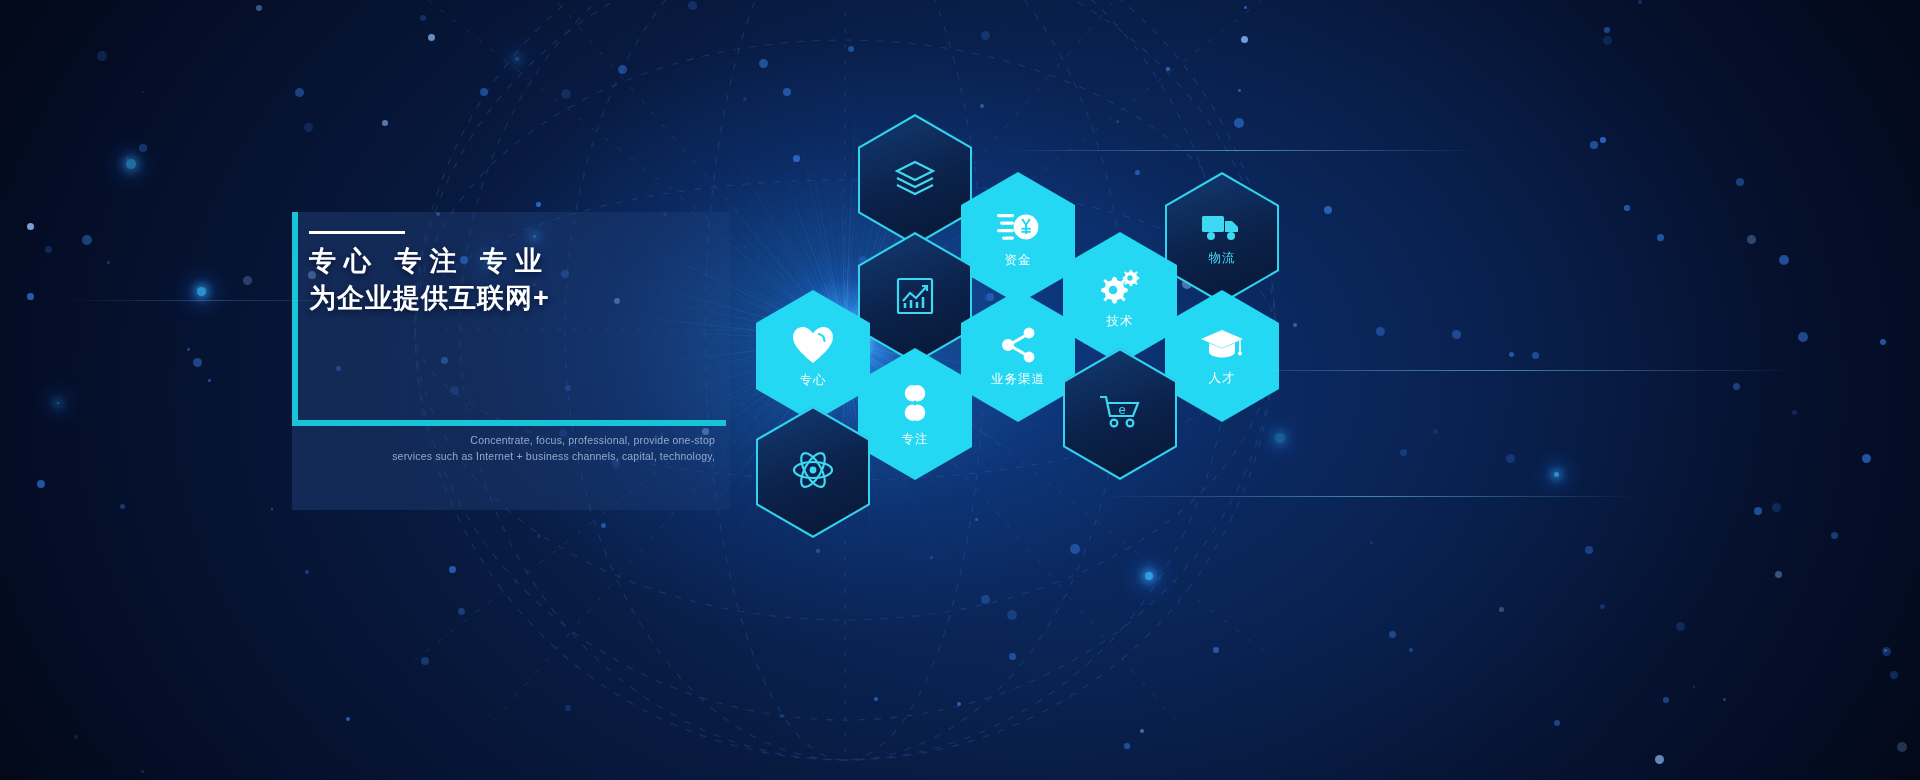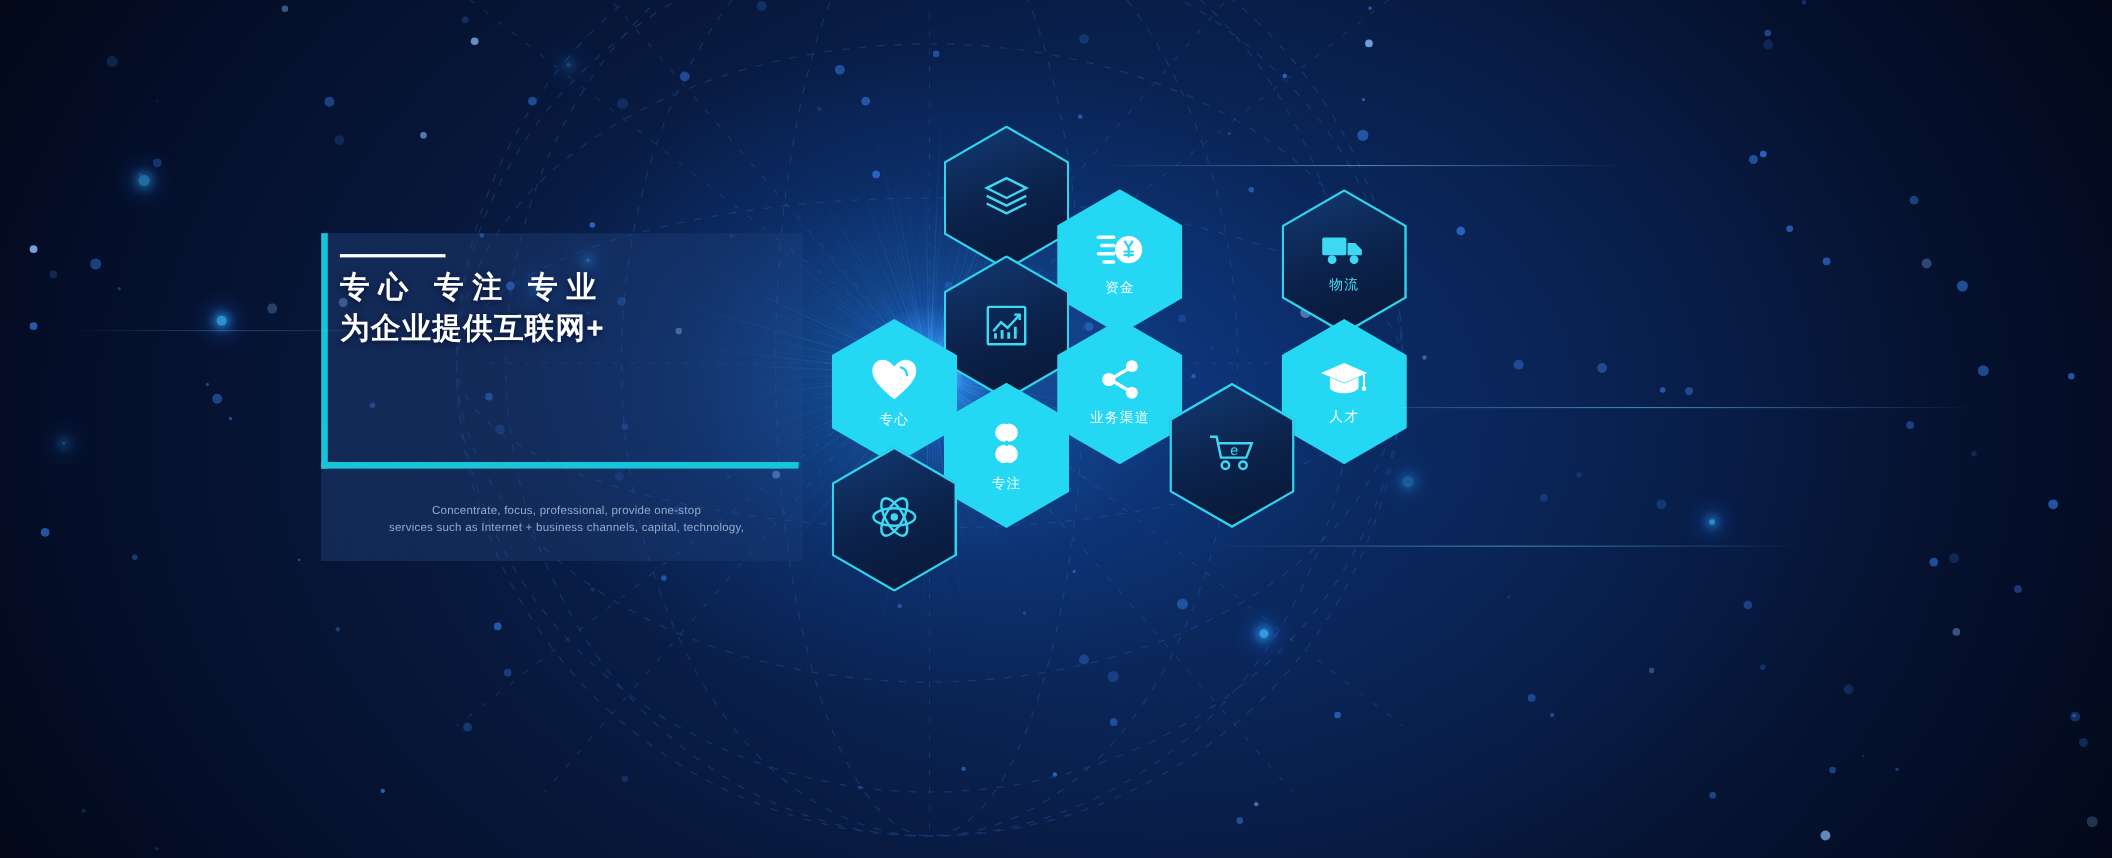--- a/index.html
+++ b/index.html
@@ -36,22 +36,22 @@
   .panel-barL{position:absolute;left:292px;top:212px;width:6px;height:214px;background:#17c4d8;}
   .panel-barB{position:absolute;left:292px;top:420px;width:434px;height:6px;background:#17c4d8;}
 
   .rule{position:absolute;left:309px;top:231px;width:96px;height:3px;background:#ffffff;}
 
   .headline{position:absolute;left:309px;top:243px;width:470px;color:#ffffff;
      font-size:27px;line-height:37px;font-weight:bold;letter-spacing:1px;
      text-shadow:0 2px 6px rgba(0,10,40,.75);white-space:nowrap;}
   .headline .l1{letter-spacing:8px;}
 
-  .subtitle{position:absolute;left:315px;top:432px;width:400px;text-align:center;
-     color:#9fb4d6;font-size:10.5px;line-height:16px;letter-spacing:.2px;opacity:.92;margin-top:24px;}
+  .subtitle{position:absolute;left:315px;top:432px;width:400px;text-align:right;
+     color:#9fb4d6;font-size:10.5px;line-height:16px;letter-spacing:.2px;opacity:.92;}
 
   
   .hexwrap{position:absolute;left:740px;top:110px;width:560px;height:420px;}
   .hex{position:absolute;width:114px;height:132px;}
   .hex .shape{position:absolute;inset:0;
      clip-path:polygon(50% 0%,100% 25%,100% 75%,50% 100%,0% 75%,0% 25%);}
   .hex.fill .shape{background:#24d7f2;}
   .hex.outline .shape{
      background:linear-gradient(160deg, rgba(20,64,120,.55), rgba(8,26,62,.35));}
   .hex.outline .ring{position:absolute;inset:0;
@@ -487,20 +487,38 @@
                 <line x1="11" y1="33" x2="11" y2="28"></line>
                 <line x1="17" y1="33" x2="17" y2="25"></line>
                 <line x1="23" y1="33" x2="23" y2="27"></line>
                 <line x1="29" y1="33" x2="29" y2="22"></line>
               </g>
             </svg>
         </span>
       </div>
     </div>
 
+    <div class="hex fill" style="left:323px;top:122px;">
+      <div class="shape"></div>
+      <div class="inner">
+        <span class="ico">
+          <svg width="42" height="38" viewBox="0 0 42 38">
+            <g transform="translate(14,22)">
+              <path d="M0,-13 l3,0 1.4,3.6 3.6,1 2.6,-2.6 2.1,2.1 -2.6,2.6 1,3.6 3.6,1.4 0,3 -3.6,1.4 -1,3.6 2.6,2.6 -2.1,2.1 -2.6,-2.6 -3.6,1 -1.4,3.6 -3,0 -1.4,-3.6 -3.6,-1 -2.6,2.6 -2.1,-2.1 2.6,-2.6 -1,-3.6 -3.6,-1.4 0,-3 3.6,-1.4 1,-3.6 -2.6,-2.6 2.1,-2.1 2.6,2.6 3.6,-1 z"></path>
+              <circle cx="0" cy="0" r="4.3" fill="#24d7f2"></circle>
+            </g>
+            <g transform="translate(31,10) scale(0.62)">
+              <path d="M0,-13 l3,0 1.4,3.6 3.6,1 2.6,-2.6 2.1,2.1 -2.6,2.6 1,3.6 3.6,1.4 0,3 -3.6,1.4 -1,3.6 2.6,2.6 -2.1,2.1 -2.6,-2.6 -3.6,1 -1.4,3.6 -3,0 -1.4,-3.6 -3.6,-1 -2.6,2.6 -2.1,-2.1 2.6,-2.6 -1,-3.6 -3.6,-1.4 0,-3 3.6,-1.4 1,-3.6 -2.6,-2.6 2.1,-2.1 2.6,2.6 3.6,-1 z"></path>
+              <circle cx="0" cy="0" r="4.3" fill="#24d7f2"></circle>
+            </g>
+          </svg>
+        </span>
+        <span class="lbl">技术</span>
+      </div>
+    </div>
 
     <div class="hex fill" style="left:16px;top:180px;">
       <div class="shape"></div>
       <div class="inner">
         <span class="ico">
           <svg width="44" height="40" viewBox="0 0 44 40">
             <path d="M22 38 C6 25 2 18 2 12 C2 6 6.5 2 11.5 2 C15.6 2 19.4 4.6 22 8.4 C24.6 4.6 28.4 2 32.5 2 C37.5 2 42 6 42 12 C42 18 38 25 22 38 Z"></path>
             <path d="M28 9 a7.5 7.5 0 0 1 5.5 7" fill="none" stroke="#24d7f2" stroke-width="2.2" stroke-linecap="round"></path>
           </svg>
         </span>

